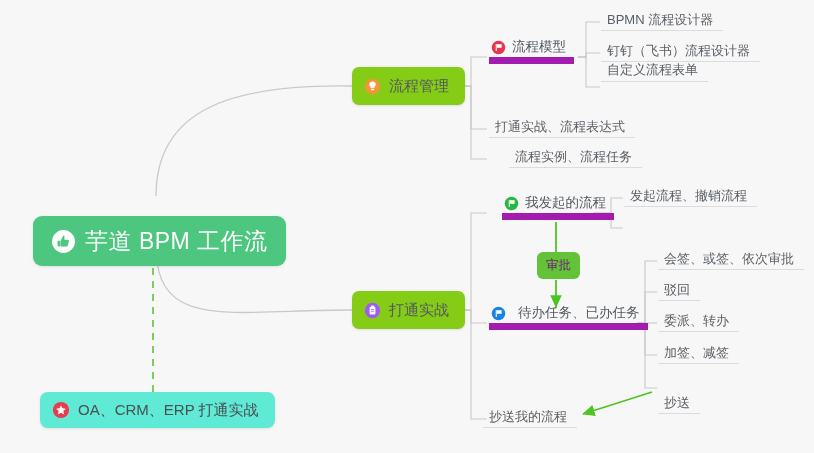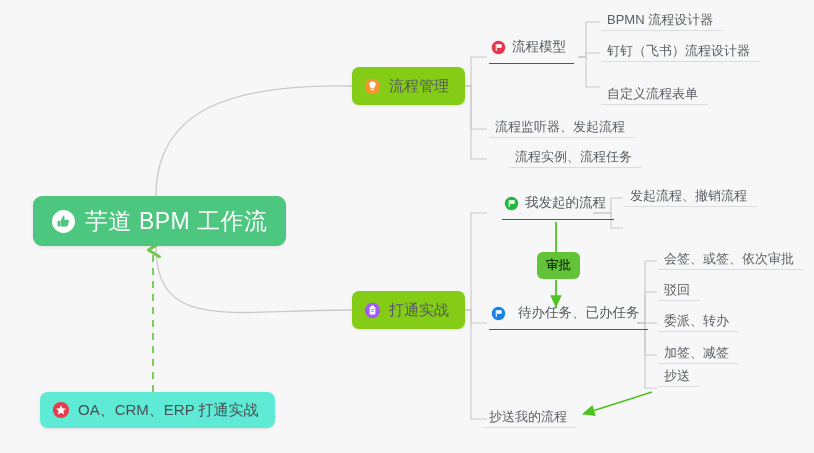--- a/index.html
+++ b/index.html
@@ -33,20 +33,21 @@
     white-space: nowrap;
   }
 
   
   .root {
     background: #4dc67f;
     border-radius: 9px;
     padding: 0 18px;
     height: 50px;
     box-shadow: 0 1px 3px rgba(0,0,0,0.10);
+    margin-top: 20px;
   }
   .root .label {
     color: #ffffff;
     font-size: 23px;
     letter-spacing: 0.5px;
   }
   .root .ic { margin-right: 9px; }
 
   
   .card {
@@ -57,24 +58,24 @@
     box-shadow: 0 1px 3px rgba(0,0,0,0.10);
   }
   .card .label {
     color: #555a60;
     font-size: 15px;
   }
   .card .ic { margin-right: 8px; }
 
   
   .lined {
-    border-bottom: 1px solid #a21caf;
+    border-bottom: 7px solid #a21caf;
     padding: 0 8px 4px 2px;
     height: 24px;
-    align-items: flex-start;
+    align-items: center;
   }
   .lined .label {
     color: #555a60;
     font-size: 13.5px;
     line-height: 1;
   }
   .lined .ic { margin-right: 6px; margin-bottom: -1px; }
 
   
   .leaf {
@@ -105,21 +106,21 @@
 
   
   .tag {
     background: #62c338;
     border-radius: 6px;
     height: 27px;
     padding: 0 9px;
     justify-content: center;
   }
   .tag .label {
-    color: #000000;
+    color: #701a75;
     font-size: 12.5px;
   }
 
   .ic {
     display: inline-flex;
     align-items: center;
     justify-content: center;
     flex: 0 0 auto;
   }
 </style>
@@ -206,26 +207,26 @@
     </span>
     <span class="label">流程模型</span>
   </div>
 
   <div class="node leaf" style="left:601px; top:39px;">
     <span class="label">钉钉（飞书）流程设计器</span>
   </div>
   <div class="node leaf" style="left:601px; top:8px;">
     <span class="label">BPMN 流程设计器</span>
   </div>
-  <div class="node leaf" style="left:601px; top:82px;">
+  <div class="node leaf" style="left:601px; top:59px;font-family:Liberation Mono, monospace;">
     <span class="label">自定义流程表单</span>
   </div>
 
   <div class="node leaf" style="left:489px; top:115px;">
-    <span class="label">流程监听器、发起流程</span>
+    <span class="label">打通实战、流程表达式</span>
   </div>
   <div class="node leaf" style="left:489px; top:145px;margin-left:20px;">
     <span class="label">流程实例、流程任务</span>
   </div>
 
   <div class="node card" style="left:352px; top:291px;">
     <span class="ic">
       <svg width="17" height="17" viewBox="0 0 20 20">
         <circle cx="10" cy="10" r="9" fill="#a259f7"></circle>
         <rect x="6.6" y="5.6" width="6.8" height="9.0" rx="1.1" fill="#ffffff"></rect>
@@ -272,21 +273,21 @@
   </div>
   <div class="node leaf" style="left:658px; top:278px;">
     <span class="label">驳回</span>
   </div>
   <div class="node leaf" style="left:658px; top:309px;">
     <span class="label">委派、转办</span>
   </div>
   <div class="node leaf" style="left:658px; top:341px;">
     <span class="label">加签、减签</span>
   </div>
-  <div class="node leaf" style="left:658px; top:364px;">
+  <div class="node leaf" style="left:658px; top:391px;">
     <span class="label">抄送</span>
   </div>
 
   <div class="node leaf" style="left:483px; top:405px;">
     <span class="label">抄送我的流程</span>
   </div>
 
   <div class="node note" style="left:40px; top:392px;">
     <span class="ic">
       <svg width="18" height="18" viewBox="0 0 20 20">

